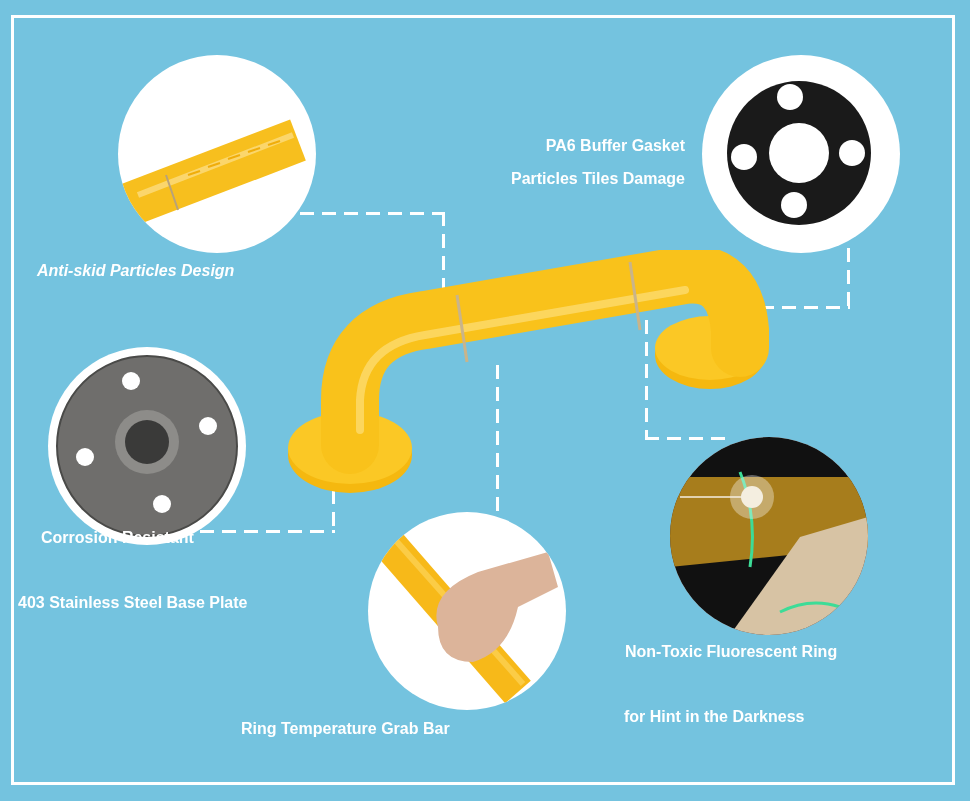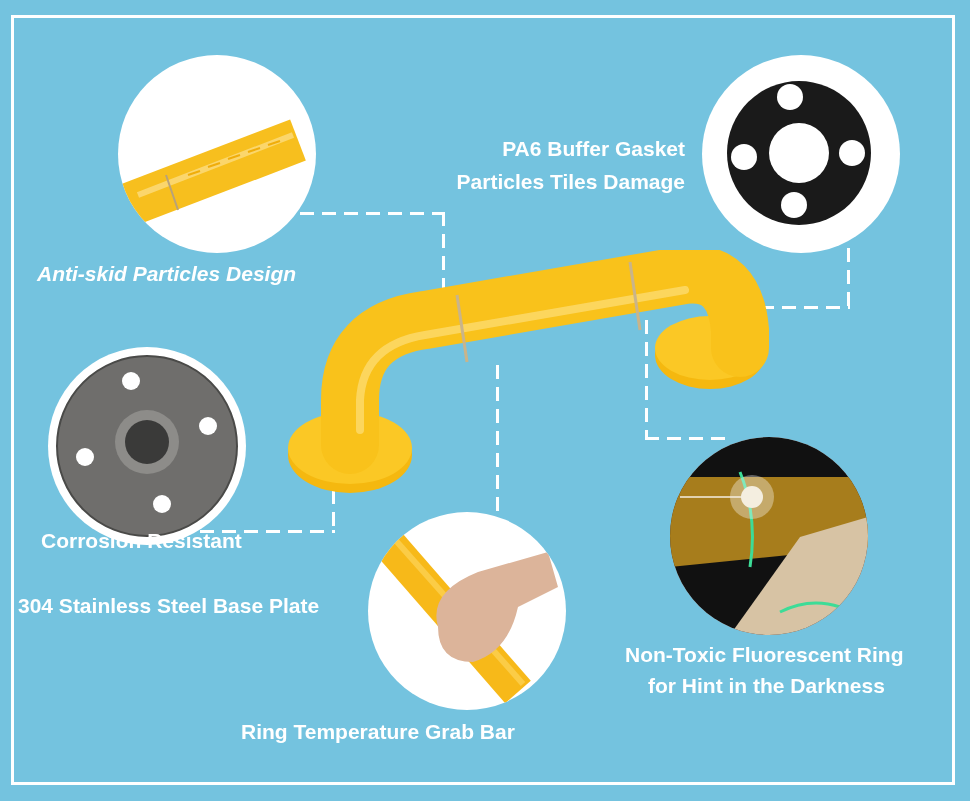--- a/index.html
+++ b/index.html
@@ -1,19 +1,19 @@
 <!DOCTYPE html>
 <html><head>
   <meta charset="utf-8">
   <style>
     html, body { margin:0; padding:0; }
     body { width:970px; height:801px; background:#74c3df; position:relative; overflow:hidden; font-family:"Liberation Sans", sans-serif; }
     .frame { position:absolute; left:11px; top:15px; width:944px; height:770px; border:3px solid #ffffff; box-sizing:border-box; }
     .circle { position:absolute; background:#fff; border-radius:50%; overflow:hidden; }
-    .label { position:absolute; color:#fff; font-weight:bold; font-size:21px; white-space:nowrap; line-height:1; }
+    .label { position:absolute; color:#fff; font-weight:bold; font-size:16px; white-space:nowrap; line-height:1; }
     .dash { position:absolute; }
     .dash.h { height:3px; background:repeating-linear-gradient(90deg,#fff 0 14px,transparent 14px 22px); }
     .dash.v { width:3px; background:repeating-linear-gradient(180deg,#fff 0 14px,transparent 14px 22px); }
     svg { position:absolute; left:0; top:0; }
   </style>
 </head>
 <body>
 
 <div class="frame"></div>
 
@@ -75,21 +75,21 @@
     <circle cx="99" cy="99" r="90" fill="none" stroke="#4a4a48" stroke-width="2"></circle>
     <circle cx="99" cy="95" r="32" fill="#8d8c89"></circle>
     <circle cx="99" cy="95" r="22" fill="#3a3a39"></circle>
     <circle cx="83" cy="34" r="9" fill="#fff"></circle>
     <circle cx="160" cy="79" r="9" fill="#fff"></circle>
     <circle cx="37" cy="110" r="9" fill="#fff"></circle>
     <circle cx="114" cy="157" r="9" fill="#fff"></circle>
   </svg>
 </div>
 <div class="label" style="left:41px;top:530px;">Corrosion Resistant</div>
-<div class="label" style="left:18px;top:595px;">304 Stainless Steel Base Plate</div>
+<div class="label" style="left:18px;top:595px;">403 Stainless Steel Base Plate</div>
 
 <div class="circle" style="left:368px;top:512px;width:198px;height:198px;">
   <svg width="198" height="198" viewBox="0 0 198 198">
     <path d="M15 25 L150 180" stroke="#f7b919" stroke-width="34"></path>
     <path d="M22 22 L155 172" stroke="#fcd45a" stroke-width="6" opacity="0.7"></path>
     <path d="M70 115 Q60 80 110 60 L180 40 L190 75 L150 95 Q140 140 105 150 Q70 150 70 115 Z" fill="#dcb49a"></path>
   </svg>
 </div>
 <div class="label" style="left:241px;top:721px;">Ring Temperature Grab Bar</div>
 
@@ -99,13 +99,13 @@
     <path d="M0 40 L198 40 L198 110 L0 130 Z" fill="#a77d1c"></path>
     <path d="M130 100 L198 80 L198 198 L60 198 Z" fill="#d7c3a4"></path>
     <path d="M70 35 Q88 80 80 130" stroke="#3ddc97" stroke-width="3" fill="none"></path>
     <circle cx="82" cy="60" r="22" fill="#fff" opacity="0.35"></circle>
     <circle cx="82" cy="60" r="11" fill="#f4eee0"></circle>
     <line x1="10" y1="60" x2="75" y2="60" stroke="#f4eee0" stroke-width="1.5"></line>
     <path d="M110 175 Q140 160 170 170" stroke="#3ddc97" stroke-width="3" fill="none"></path>
   </svg>
 </div>
 <div class="label" style="left:625px;top:644px;">Non-Toxic Fluorescent Ring</div>
-<div class="label" style="left:624px;top:675px;margin-left:24px;">for Hint in the Darkness</div>
+<div class="label" style="left:624px;top:709px;">for Hint in the Darkness</div>
 
 </body></html>

